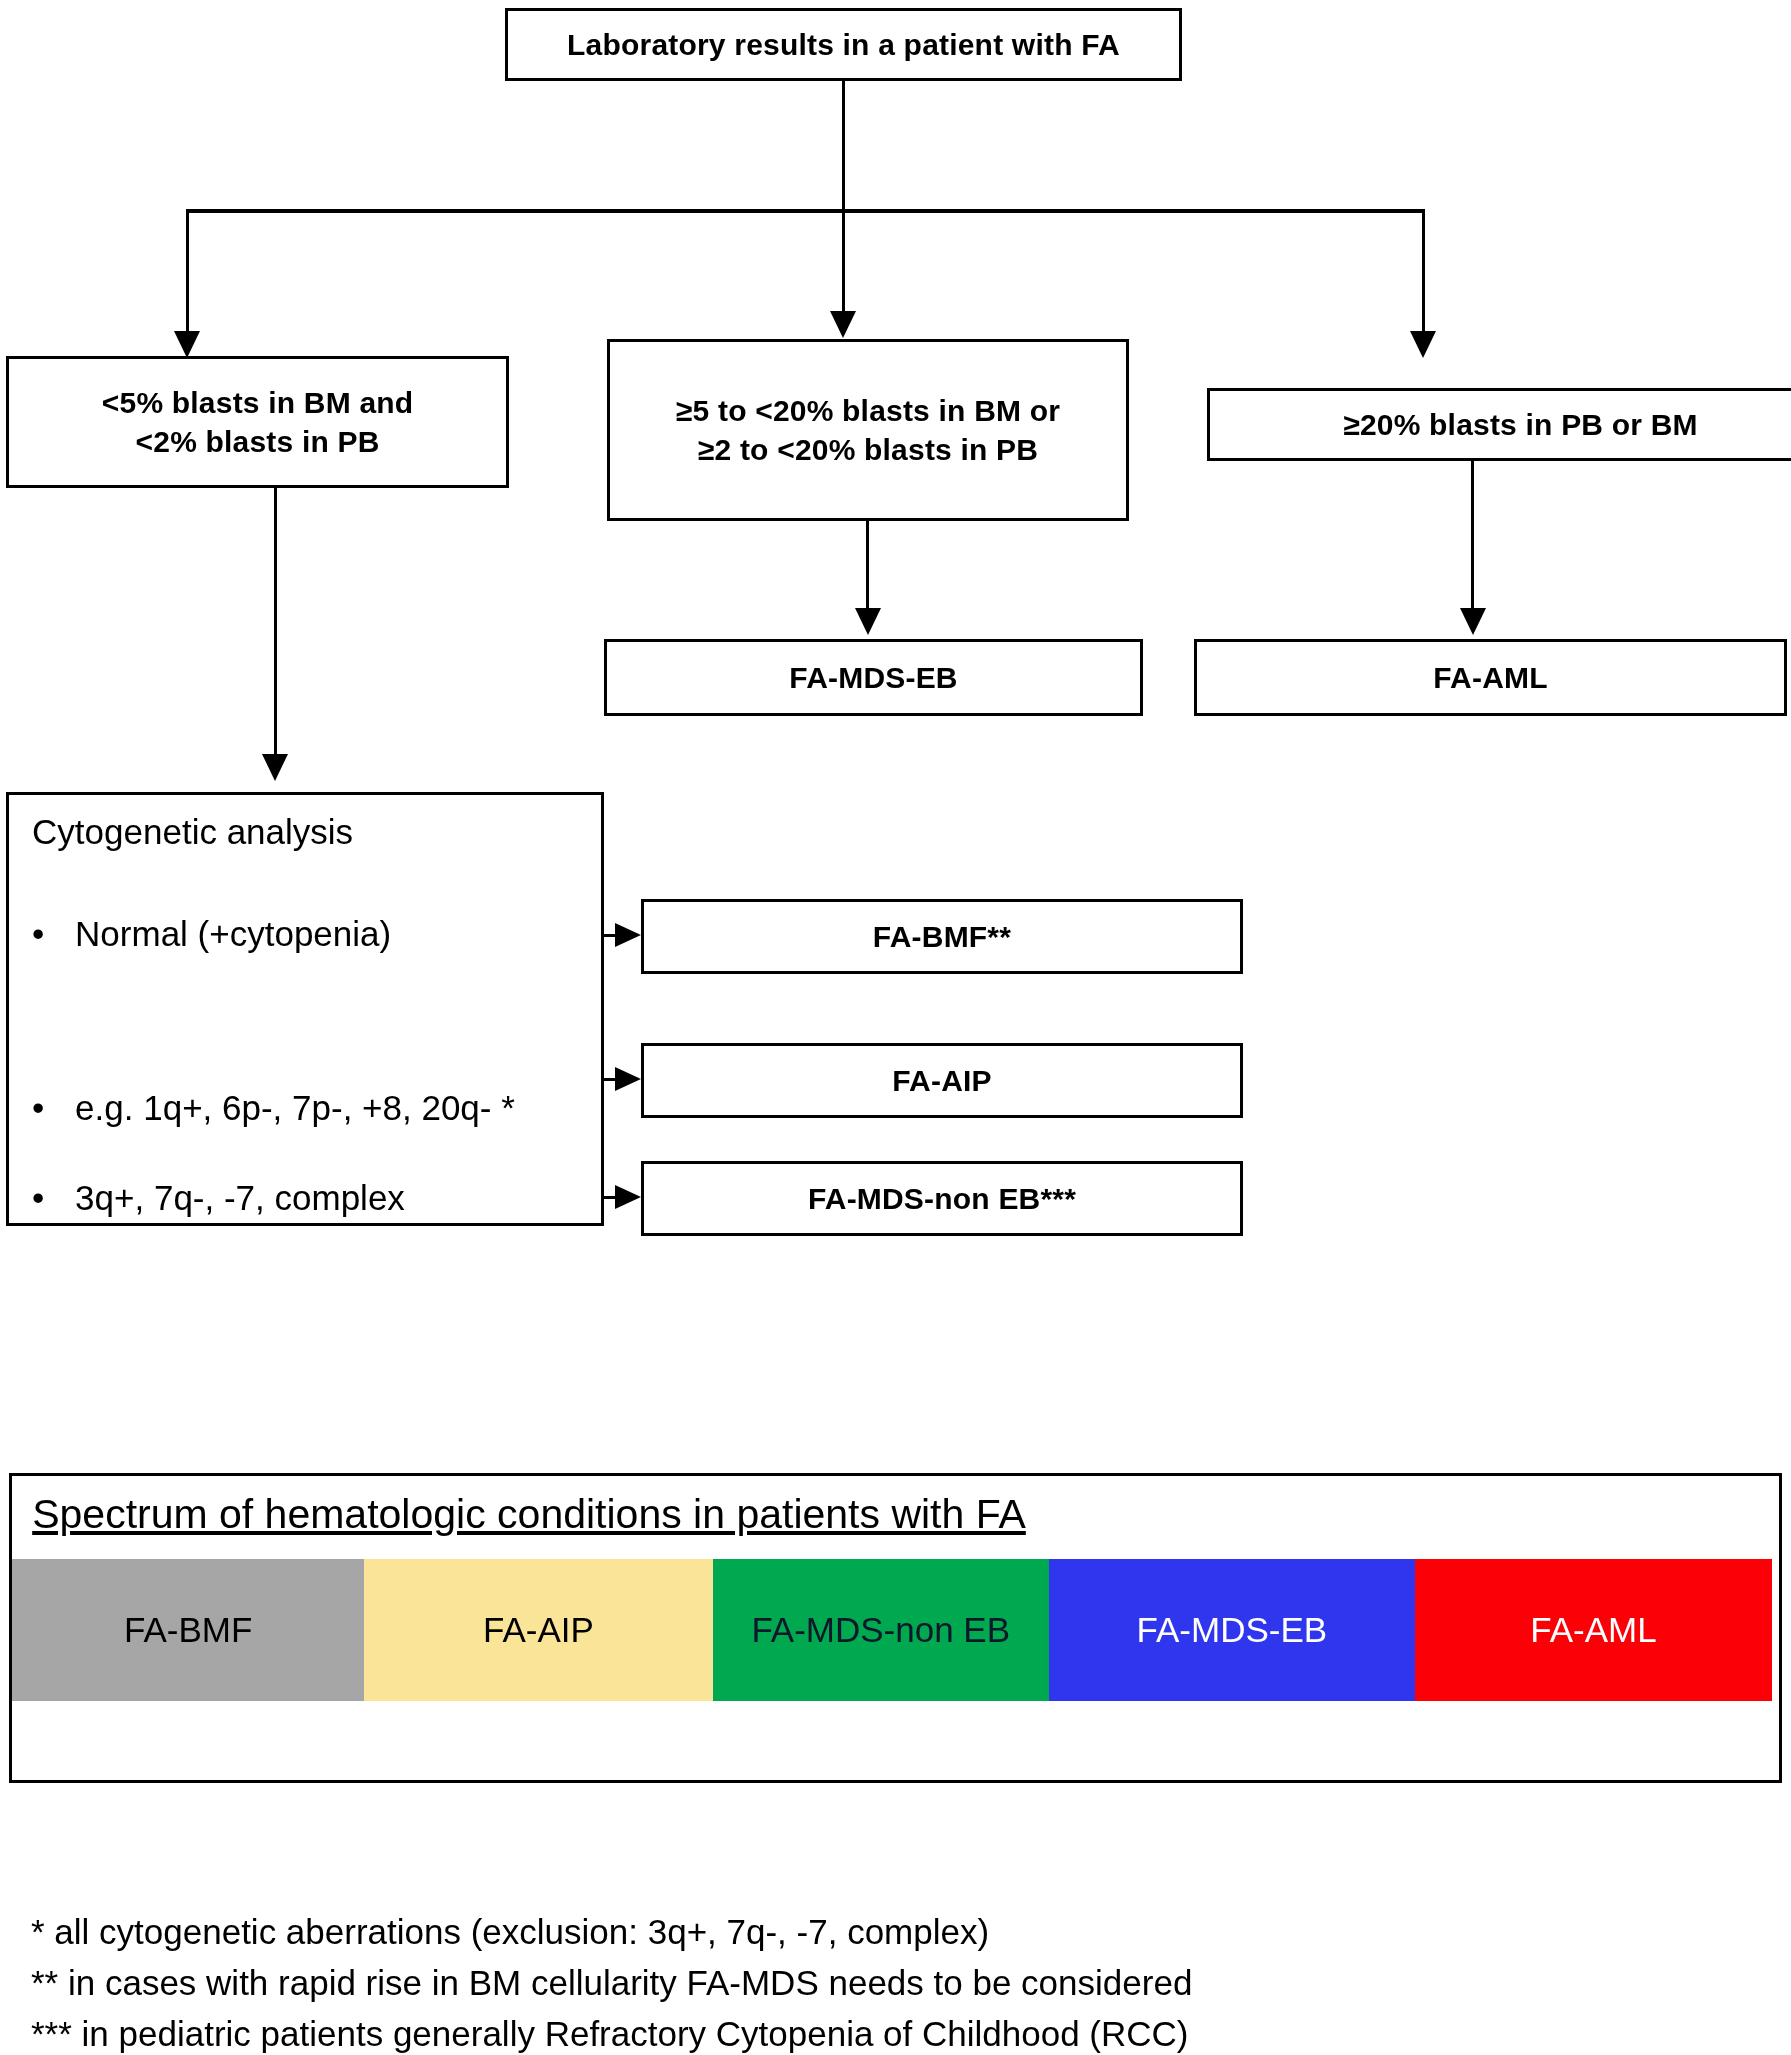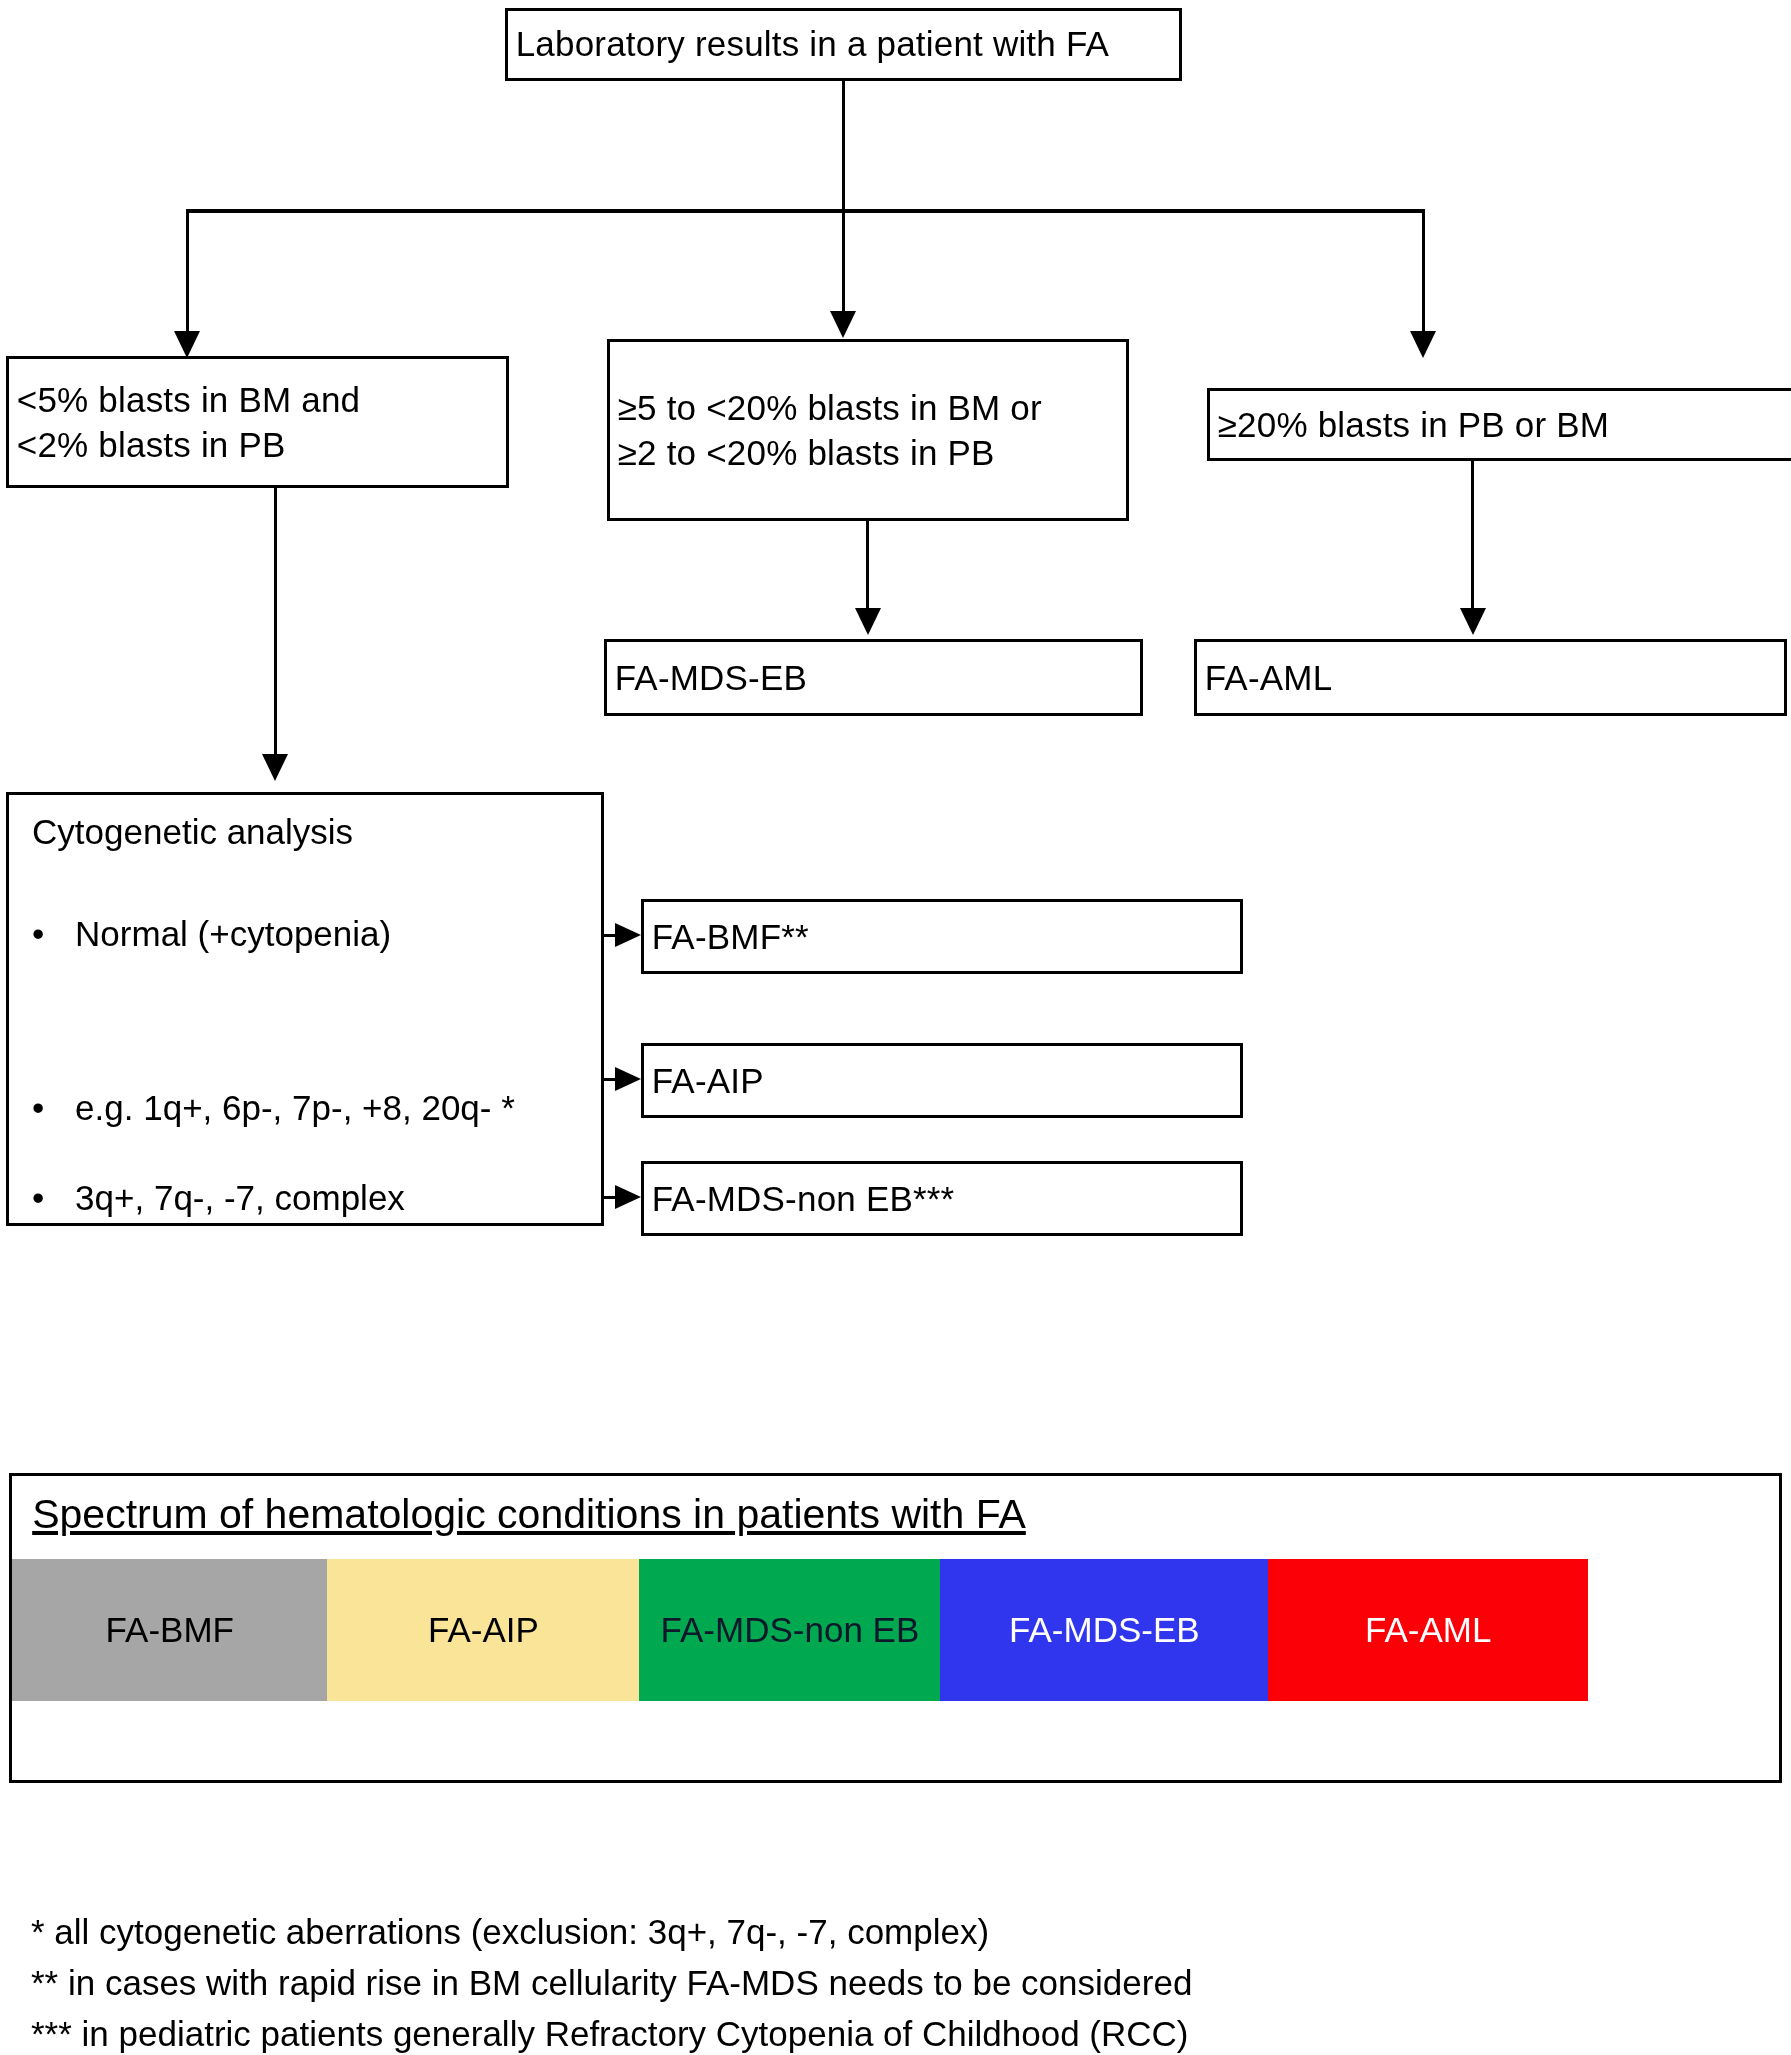--- a/index.html
+++ b/index.html
@@ -19,23 +19,25 @@
     overflow: hidden;
   }
   .box {
     position: absolute;
     box-sizing: border-box;
     border: 3.1px solid #000000;
     background: #ffffff;
     display: flex;
     align-items: center;
     justify-content: center;
-    font-size: 35px;
+    text-align: center;
+    font-size: 30px;
     line-height: 1.30;
     letter-spacing: 0.2px;
+    font-weight: bold;
   }
   .box .lines { width: 100%; padding: 0 7.7px; }
   .box .lines div { white-space: nowrap; }
 
   
   .vline {
     position: absolute;
     width: 3.1px;
     background: #000000;
   }
@@ -222,21 +224,21 @@
   <div class="hline" style="left:604px; top:1196px; width:20px; height:3.1px;"></div>
   <div class="arrow-right" style="left:615px; top:1185px;"></div>
   <div class="box" style="left:641px; top:1161px; width:602px; height:75px;">
     <div class="lines">
       <div>FA-MDS-non EB***</div>
     </div>
   </div>
 
   <div class="spectrum" style="left:9.2px; top:1473px; width:1773px; height:310px;">
     <div class="spectrum-title">Spectrum of hematologic conditions in patients with FA</div>
-    <div class="spectrum-bar" style="left:0px; top:83px; width:1576px; height:142px;">
+    <div class="spectrum-bar" style="left:0px; top:83px; width:1760px; height:142px;">
       <div class="spectrum-seg" style="width:20.0%; background:#a6a6a6; color:#000000;">
         <span>FA-BMF</span>
       </div>
       <div class="spectrum-seg" style="width:19.8%; background:#fae498; color:#000000;">
         <span>FA-AIP</span>
       </div>
       <div class="spectrum-seg" style="width:19.1%; background:#00a94f; color:#0f172a;">
         <span>FA-MDS-non EB</span>
       </div>
       <div class="spectrum-seg" style="width:20.8%; background:#2f36ee; color:#ffffff;">

